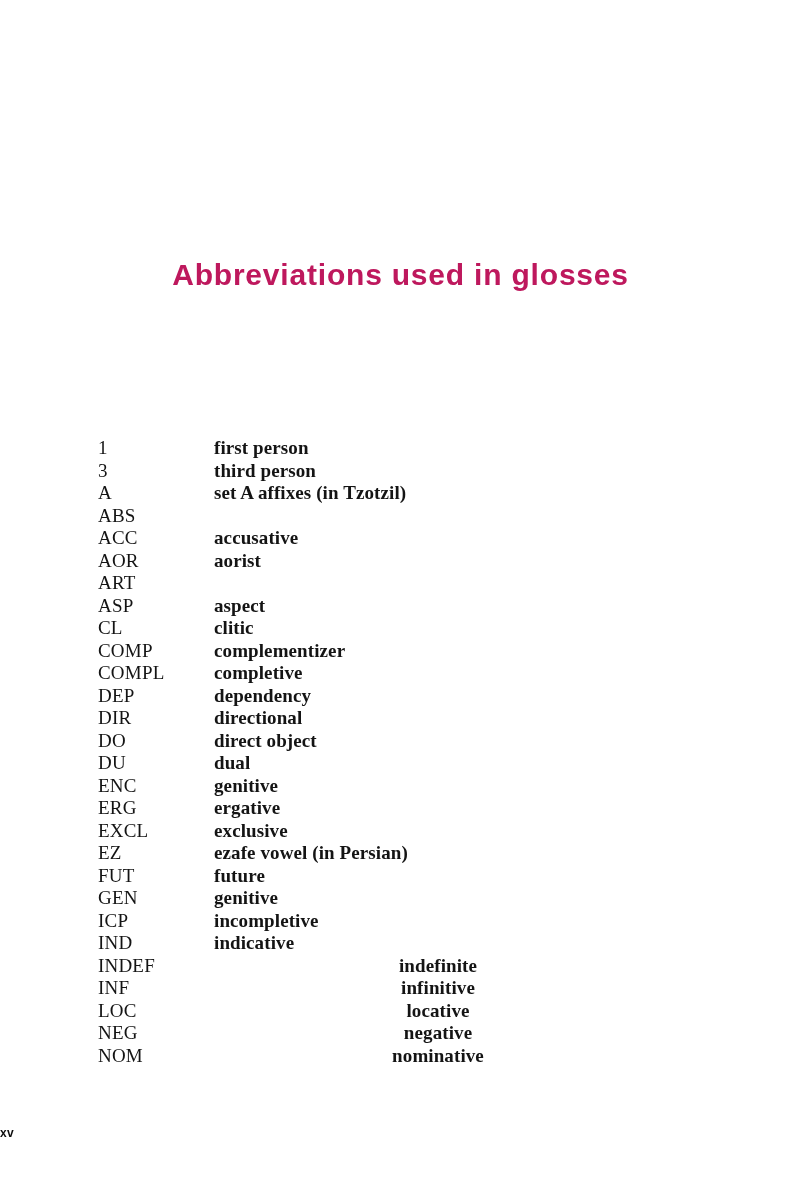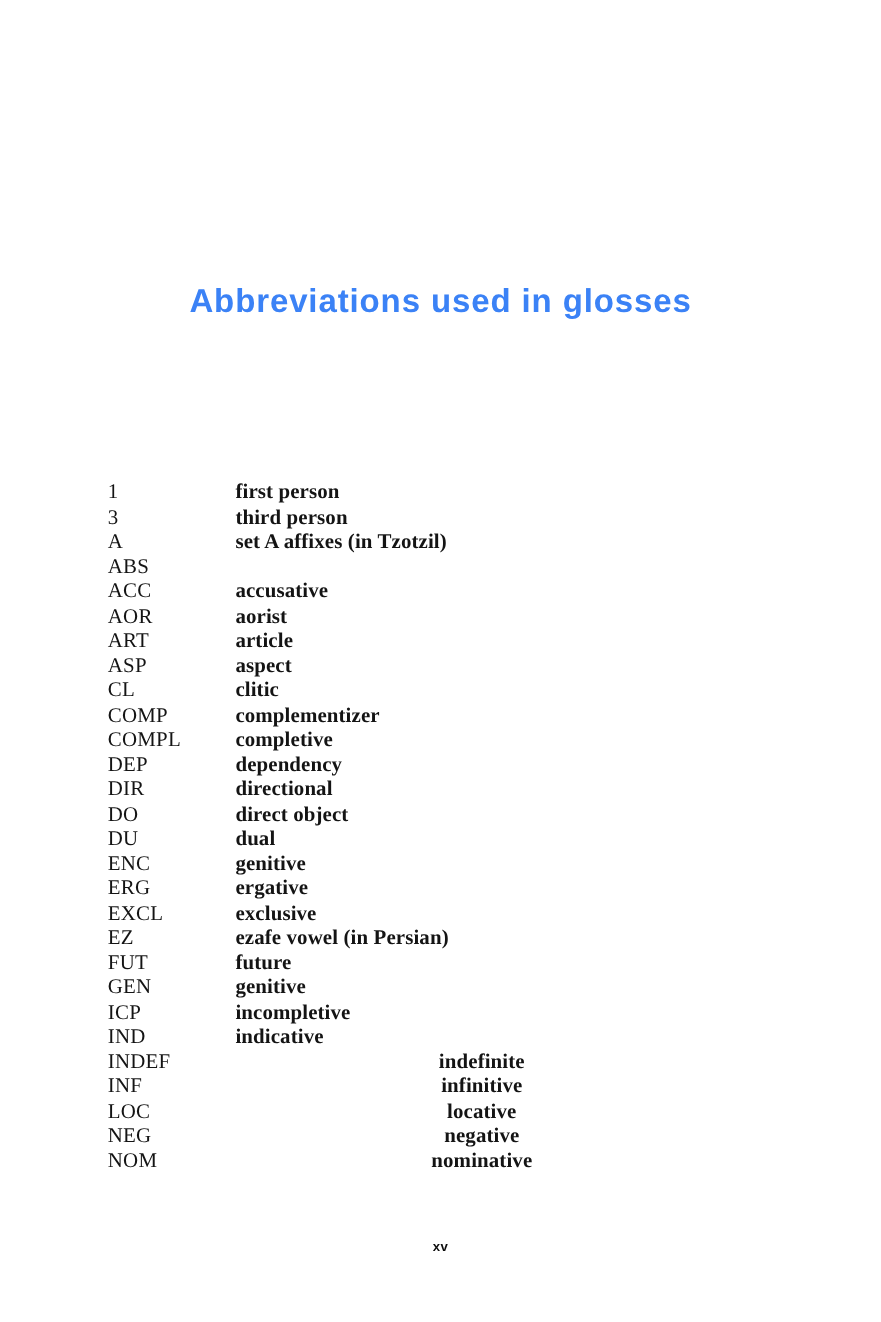--- a/index.html
+++ b/index.html
@@ -29,21 +29,21 @@
     position: absolute;
     left: 0;
     right: 0;
     top: 236px;
     text-align: center;
     font-family: "Liberation Sans", "DejaVu Sans", sans-serif;
     font-weight: bold;
     font-size: 30px;
     line-height: 38px;
     letter-spacing: 0.8px;
-    color: #3b82f6;
+    color: #be185d;
     white-space: nowrap;
   }
 
   
   .abbrev-list {
     position: absolute;
     left: 98px;
     top: 437px;
     width: 560px;
   }
@@ -74,21 +74,21 @@
     padding-left: 4px;
     text-align: center;
   }
 
   
   .page-folio {
     position: absolute;
     left: 0;
     right: 0;
     top: 1126px;
-    text-align: center;
+    text-align: left;
     font-family: "Liberation Sans", "DejaVu Sans", sans-serif;
     font-weight: bold;
     font-size: 12px;
     line-height: 14px;
     letter-spacing: 0.4px;
     color: #0d0d0d;
   }
 </style>
 </head>
 <body>
@@ -116,21 +116,20 @@
       <div class="abbrev-row">
         <span class="abbrev-term">ACC</span>
         <span class="abbrev-gloss">accusative</span>
       </div>
       <div class="abbrev-row">
         <span class="abbrev-term">AOR</span>
         <span class="abbrev-gloss">aorist</span>
       </div>
       <div class="abbrev-row">
         <span class="abbrev-term">ART</span>
-        <span class="abbrev-gloss">article</span>
       </div>
       <div class="abbrev-row">
         <span class="abbrev-term">ASP</span>
         <span class="abbrev-gloss">aspect</span>
       </div>
       <div class="abbrev-row">
         <span class="abbrev-term">CL</span>
         <span class="abbrev-gloss">clitic</span>
       </div>
       <div class="abbrev-row">

